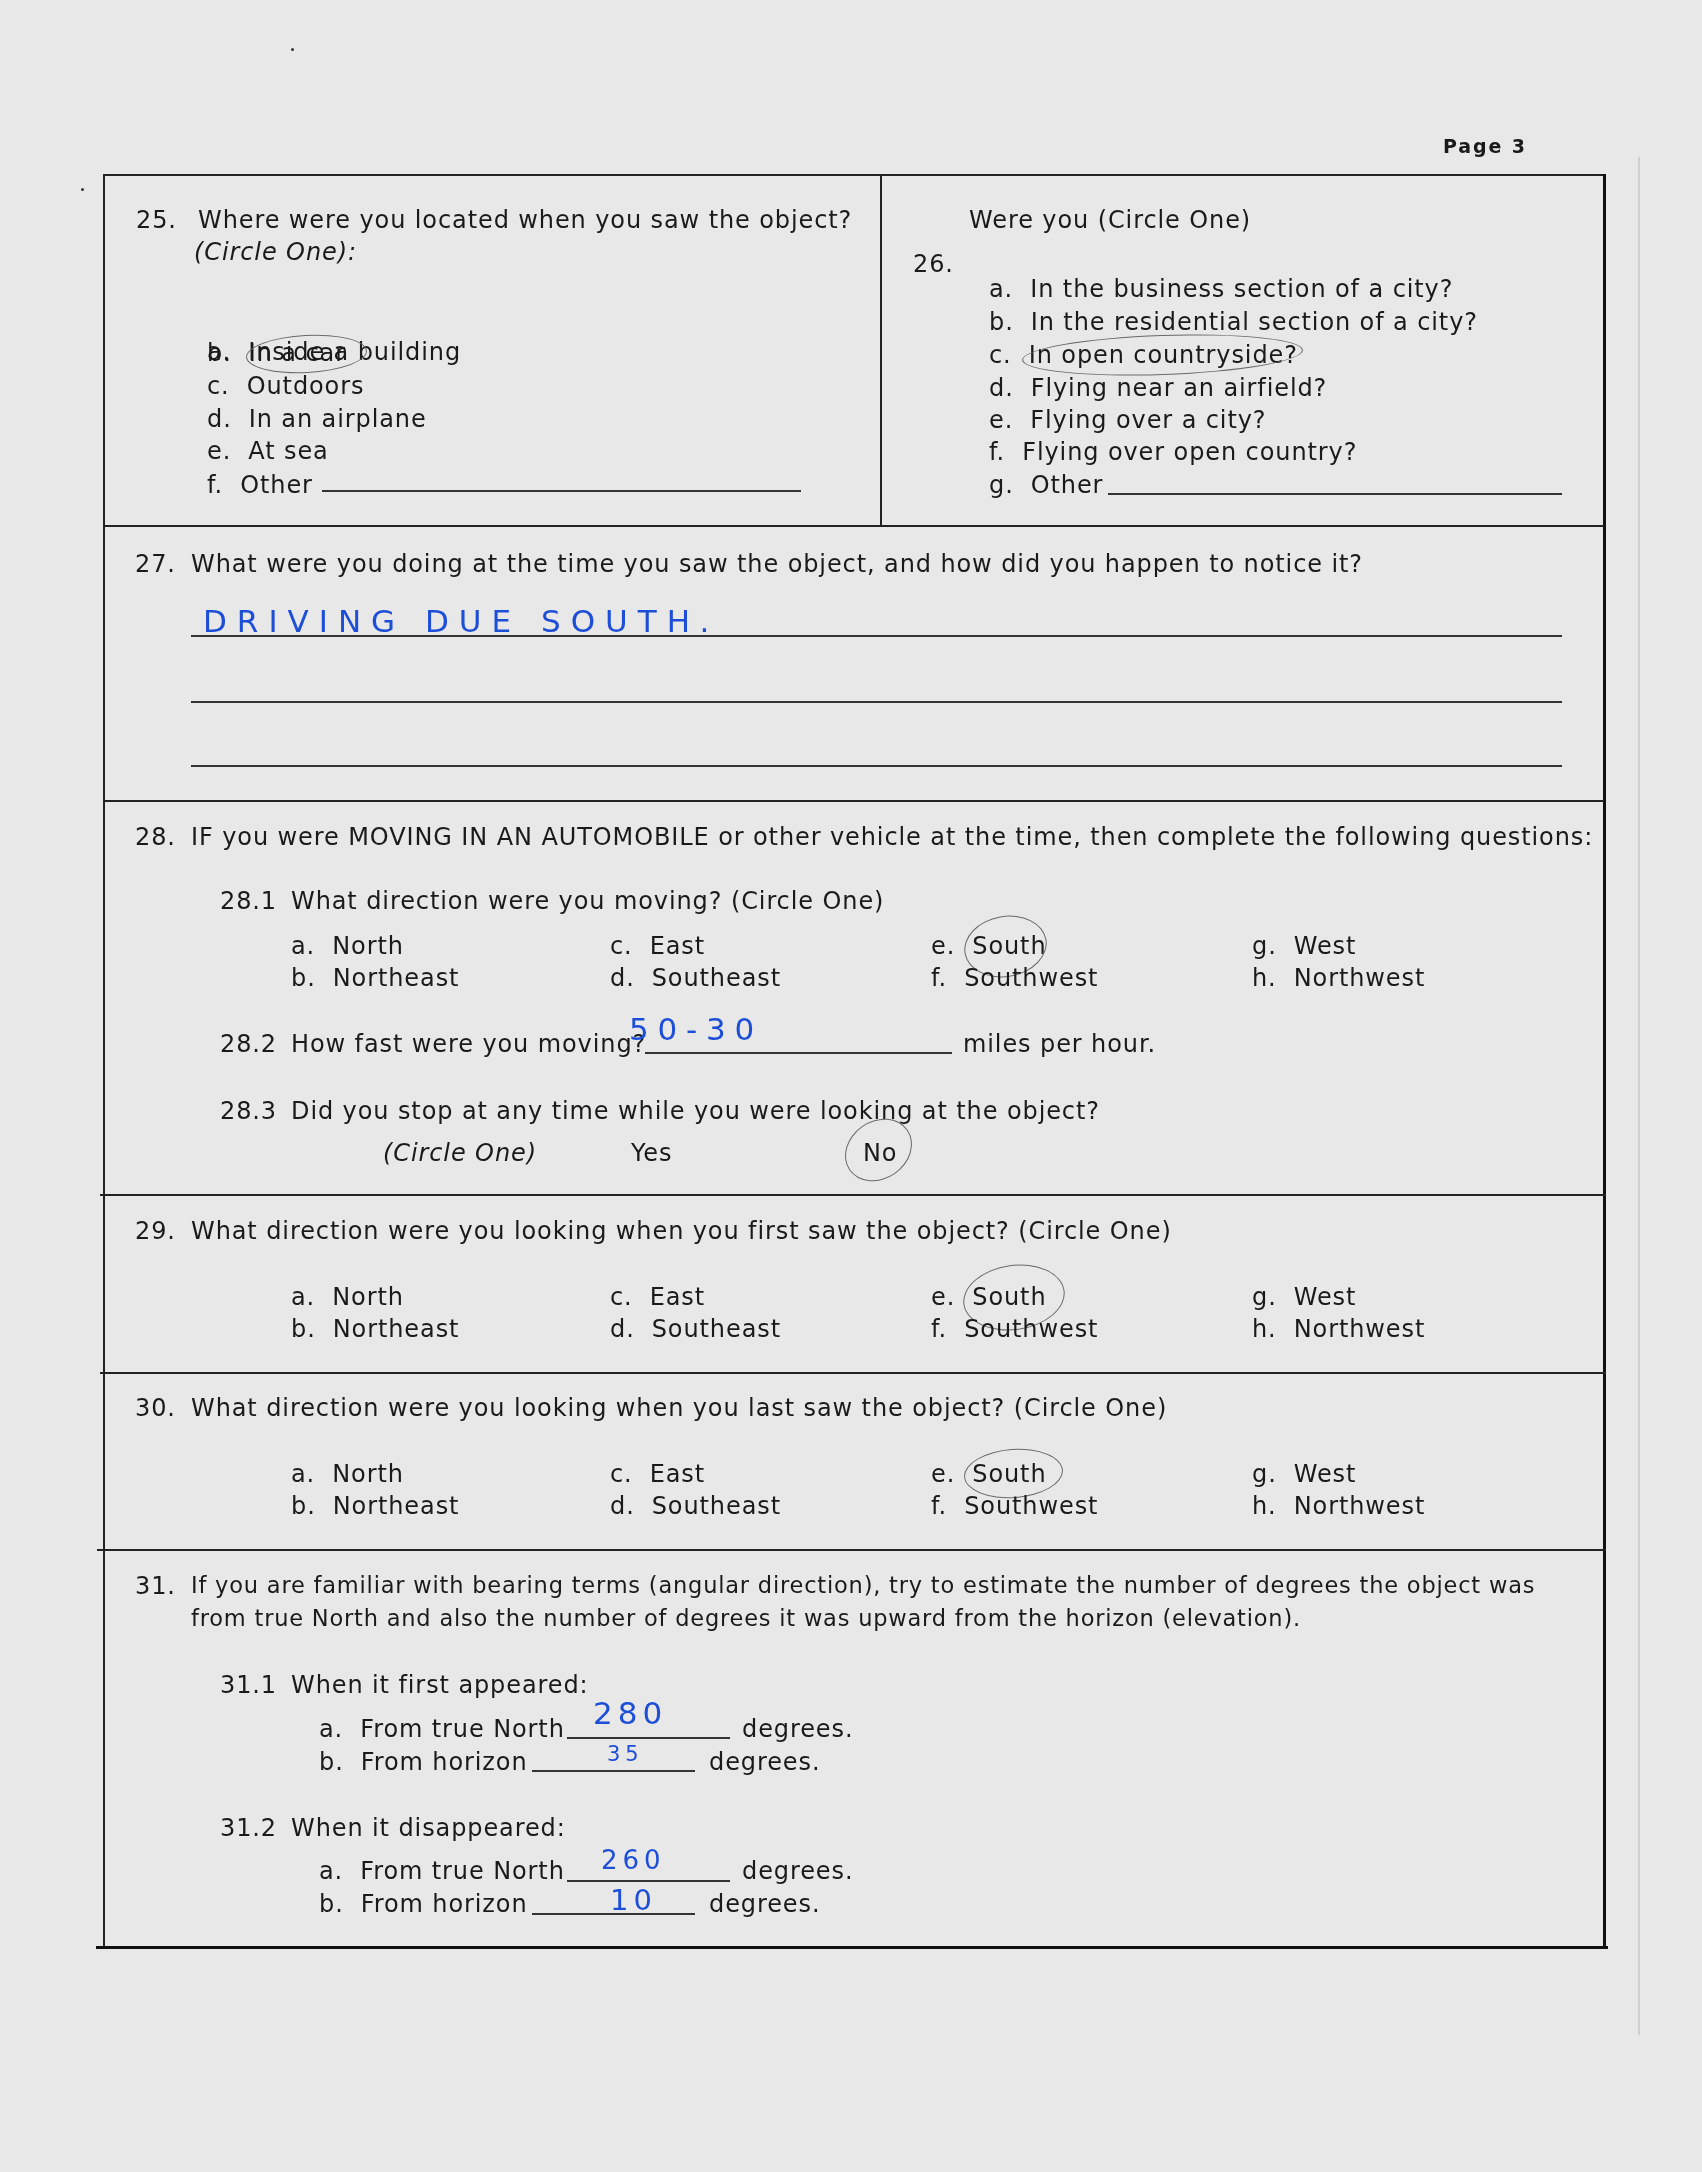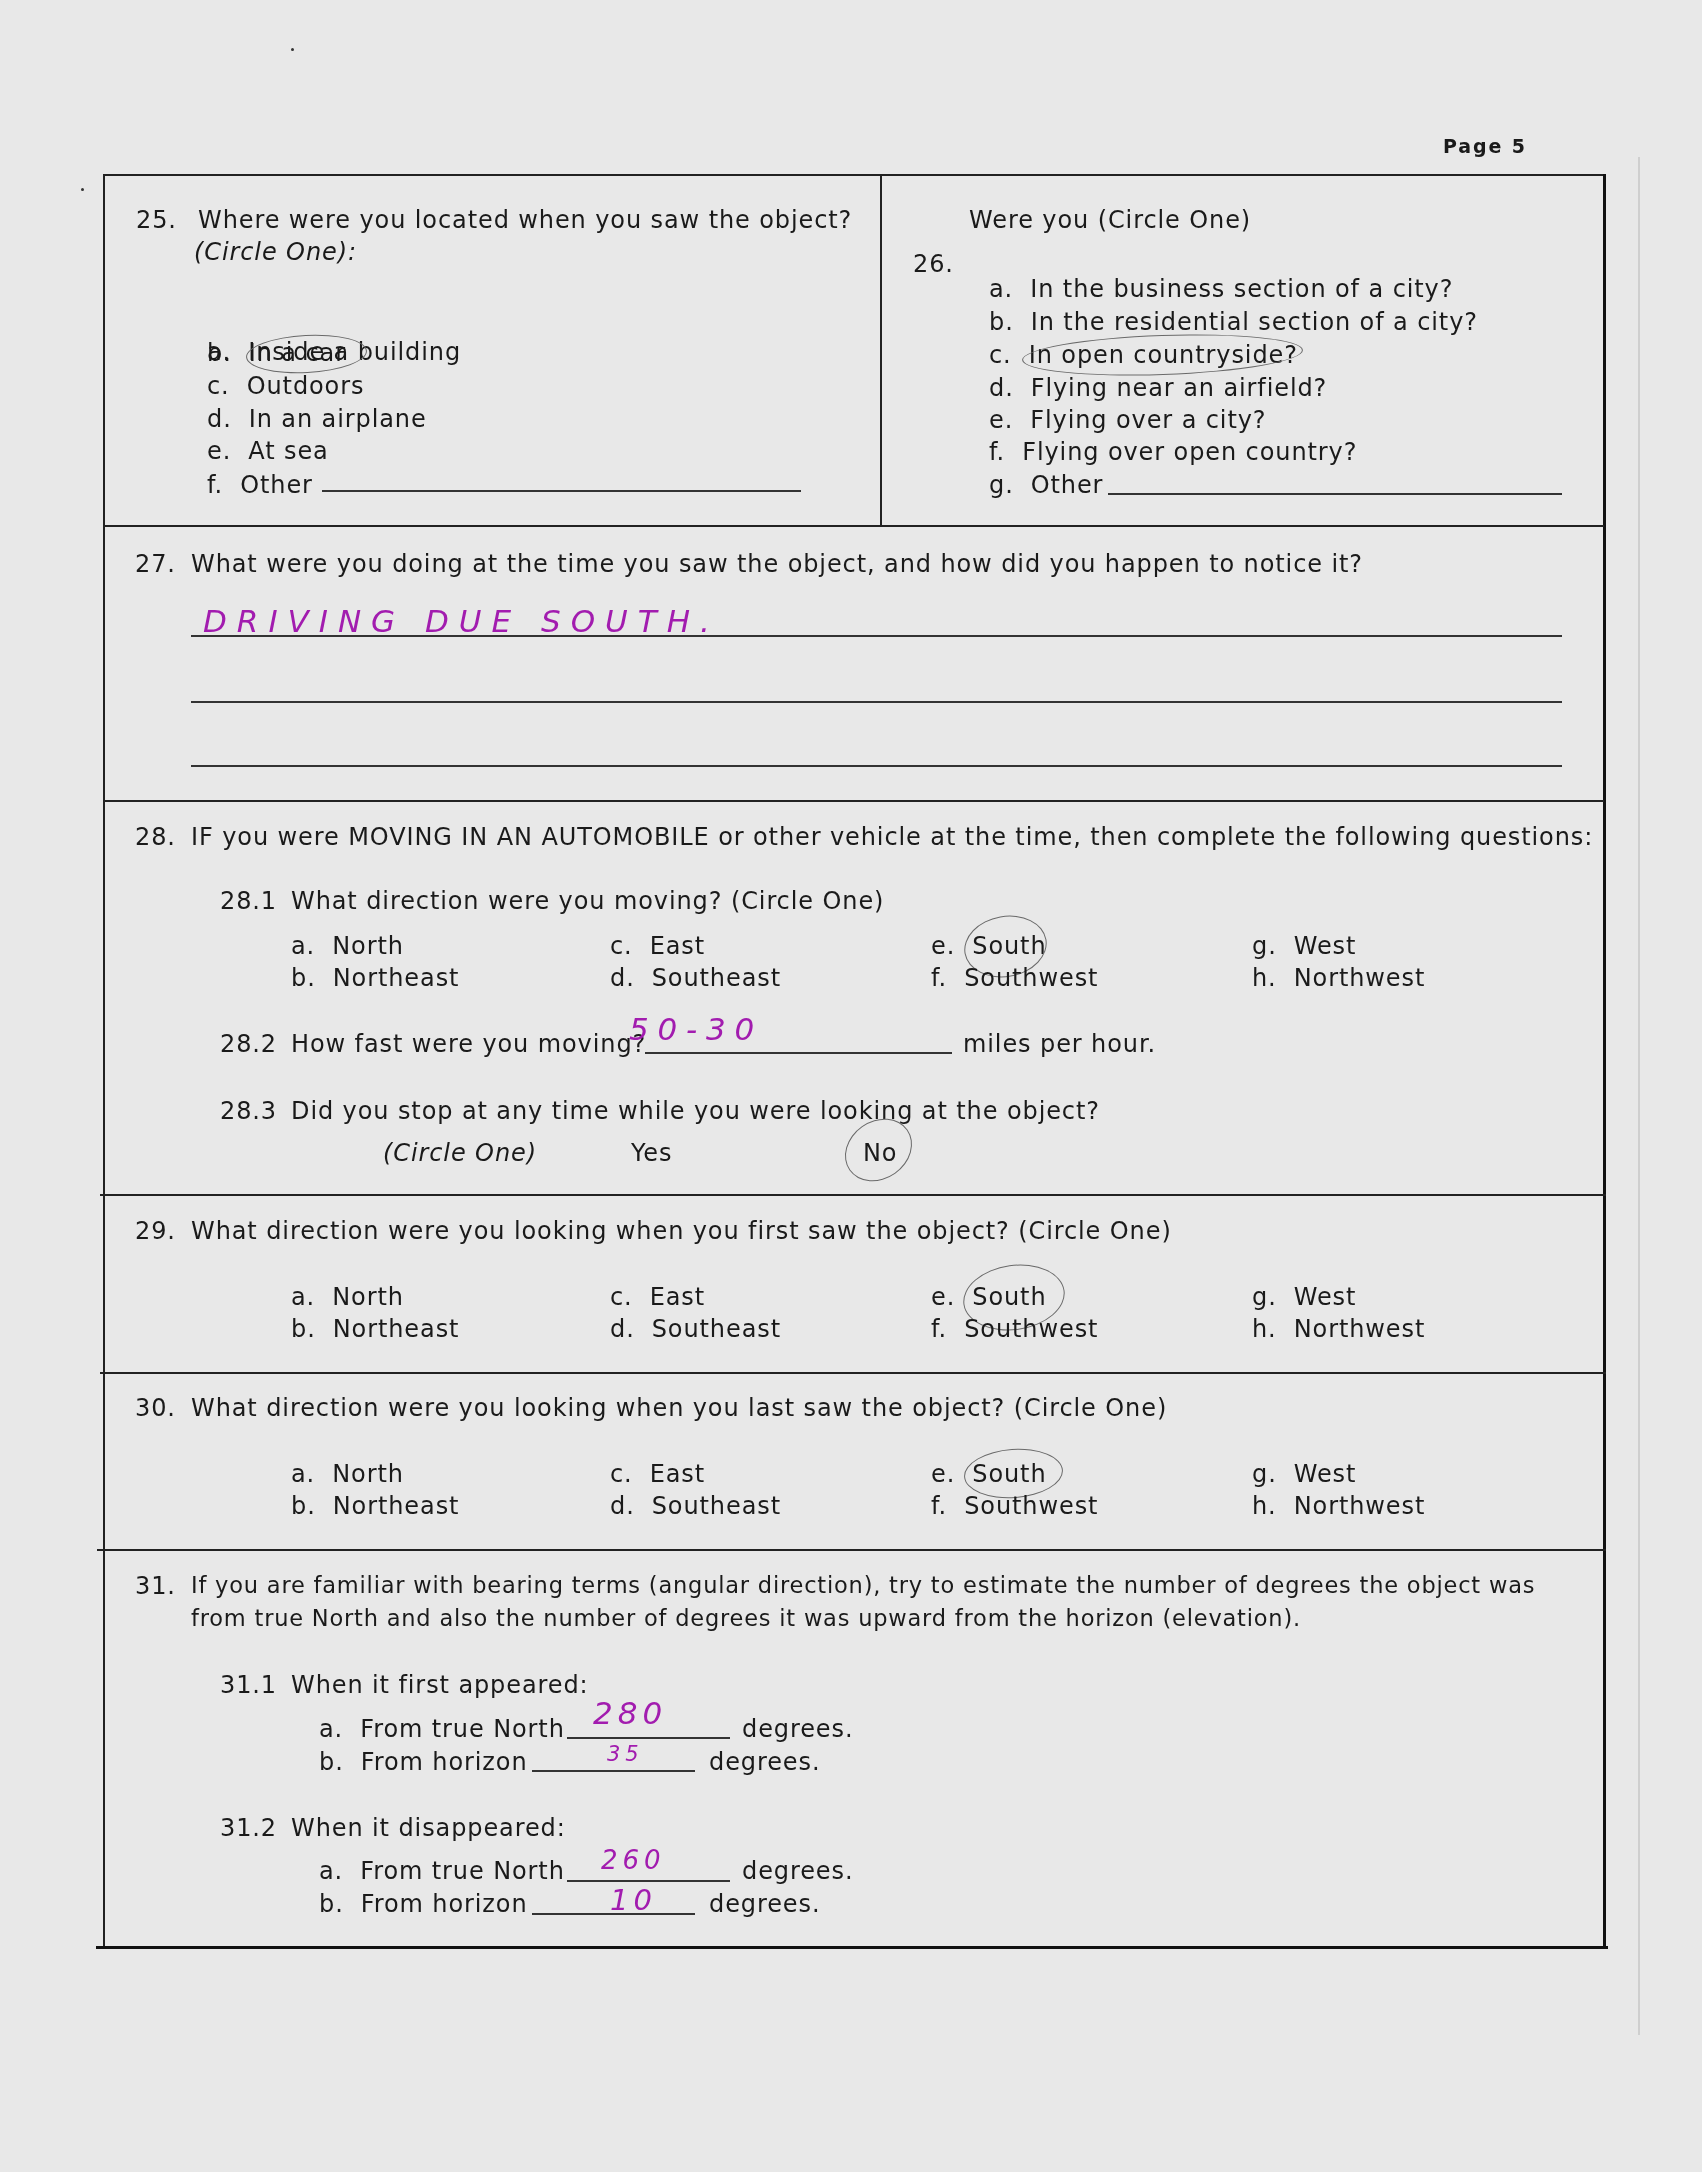--- a/index.html
+++ b/index.html
@@ -11,38 +11,38 @@
   }
   .abs { position:absolute; }
   .txt { font-size:24px; letter-spacing:0.9px; white-space:nowrap; line-height:1; }
   .it { font-style:italic; }
   .page-num { font-size:19px; font-weight:bold; letter-spacing:1.9px; }
   .hline { position:absolute; height:1.9px; background:#222; }
   .vline { position:absolute; width:1.9px; background:#222; }
   .thick { background:#111; }
   .fill-line { position:absolute; height:1.9px; background:#333; }
   .hand {
-    position:absolute; font-family:"DejaVu Sans", sans-serif; font-style:italic;
-    color:#a21caf; font-size:26px; letter-spacing:5px; white-space:nowrap; line-height:1;
+    position:absolute; font-family:"DejaVu Sans", sans-serif; 
+    color:#1d4ed8; font-size:26px; letter-spacing:5px; white-space:nowrap; line-height:1;
   }
   .circle {
     position:absolute; border:1.6px solid #6a6a6a; border-radius:50%;
     pointer-events:auto;
   }
   .speck { position:absolute; width:3.1px; height:3.1px; background:#333; border-radius:50%; }
   .scanline { position:absolute; width:1.9px; background:#cfcfcf; }
 </style>
 </head>
 <body>
 
 <div class="scanline" style="left:1638px;top:157px;height:1878px;"></div>
 <div class="speck" style="left:291px;top:48px;"></div>
 <div class="speck" style="left:81px;top:188px;"></div>
 
-<div class="abs page-num" style="left:1443px;top:135px;">Page 5</div>
+<div class="abs page-num" style="left:1443px;top:135px;">Page 3</div>
 
 <div>
   <div class="hline" style="left:103px;top:174px;width:1502px;"></div>
   <div class="vline" style="left:103px;top:174px;height:1775px;"></div>
   <div class="vline thick" style="left:1603px;top:174px;height:1775px;width:3.1px;"></div>
   <div class="hline thick" style="left:96px;top:1946px;width:1512px;height:2.5px;"></div>
   <div class="vline" style="left:880px;top:174px;height:352px;"></div>
   <div class="hline" style="left:103px;top:525px;width:1501px;"></div>
   <div class="hline" style="left:103px;top:800px;width:1501px;"></div>
   <div class="hline" style="left:100px;top:1194px;width:1506px;"></div>

